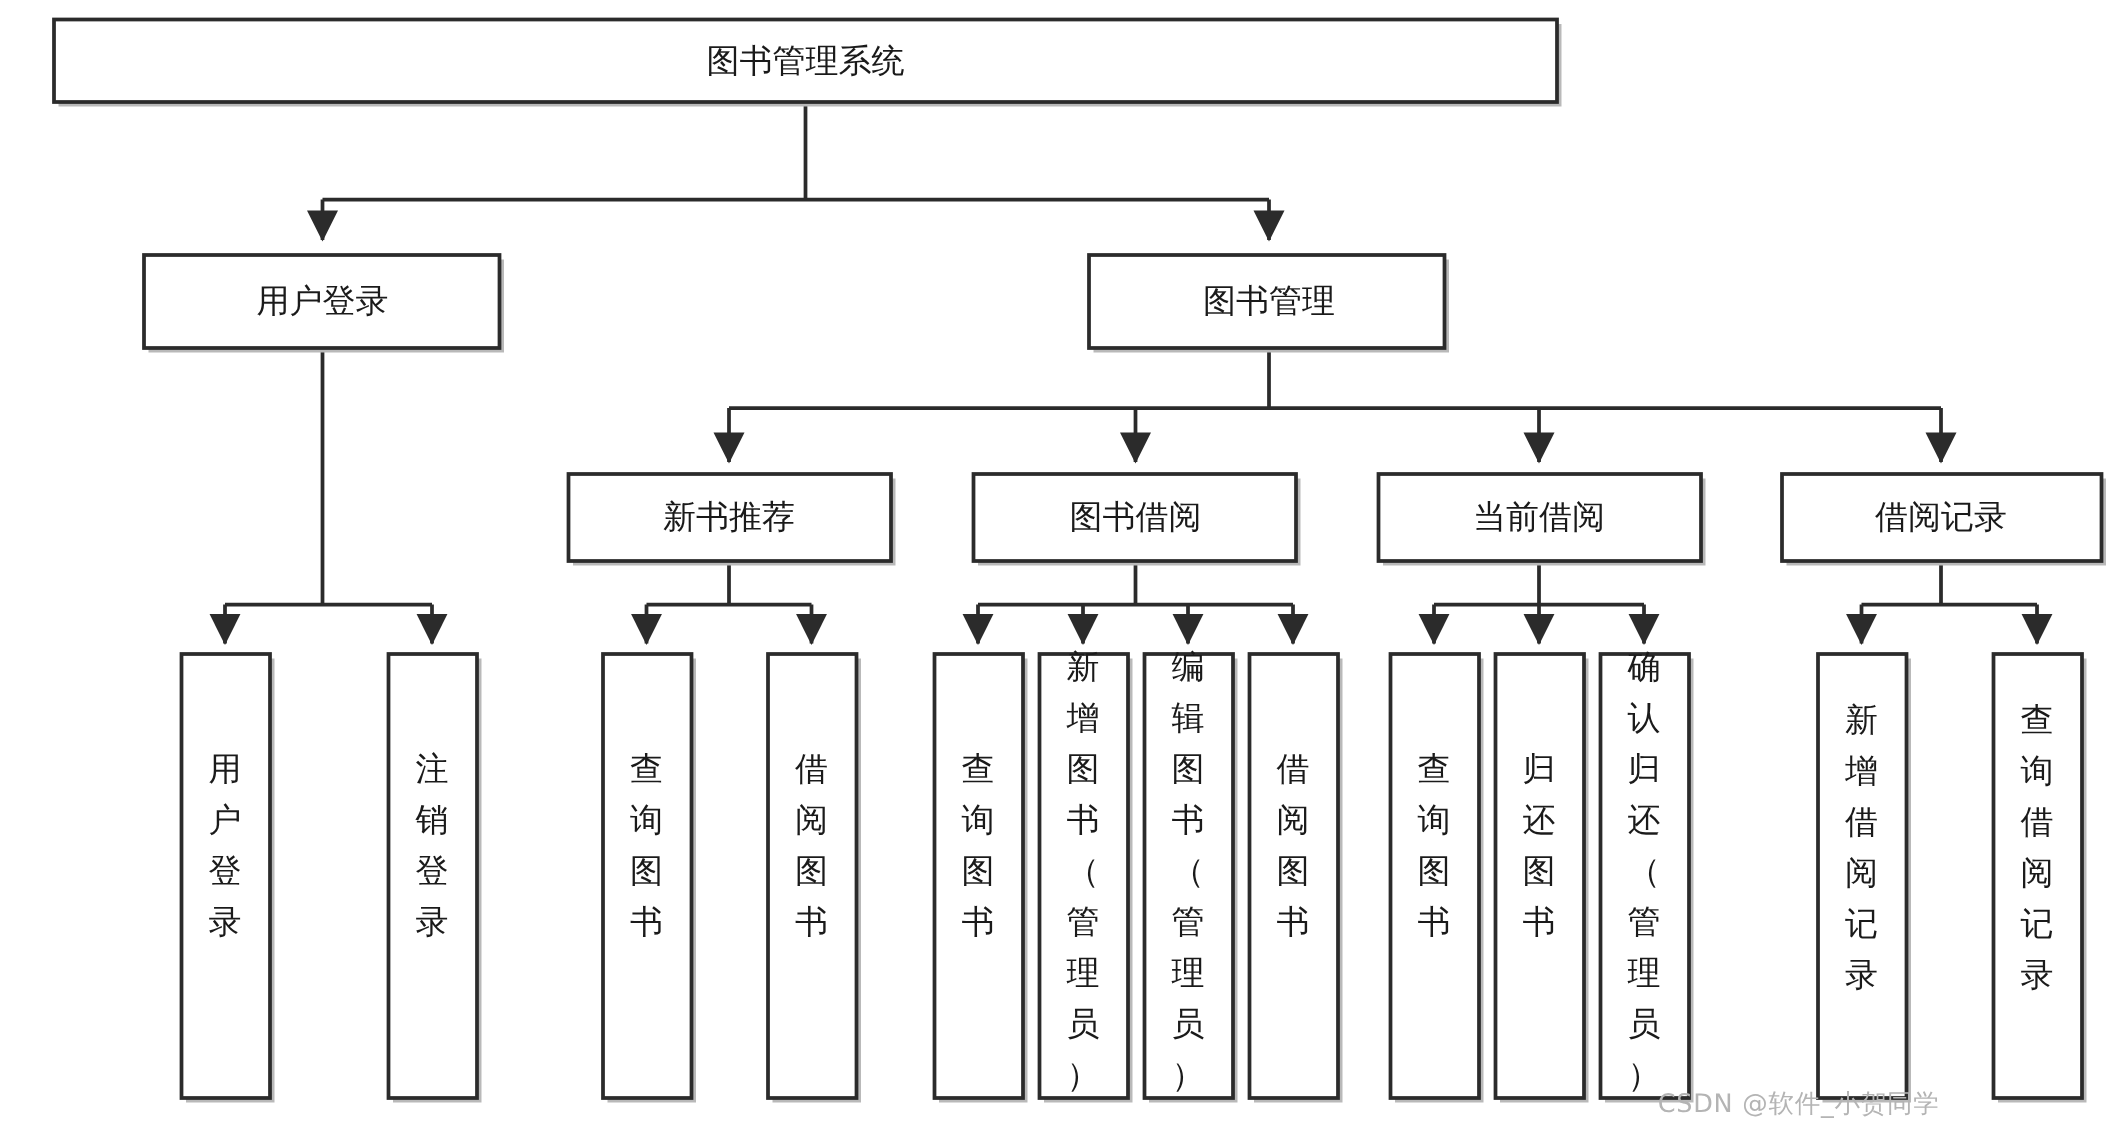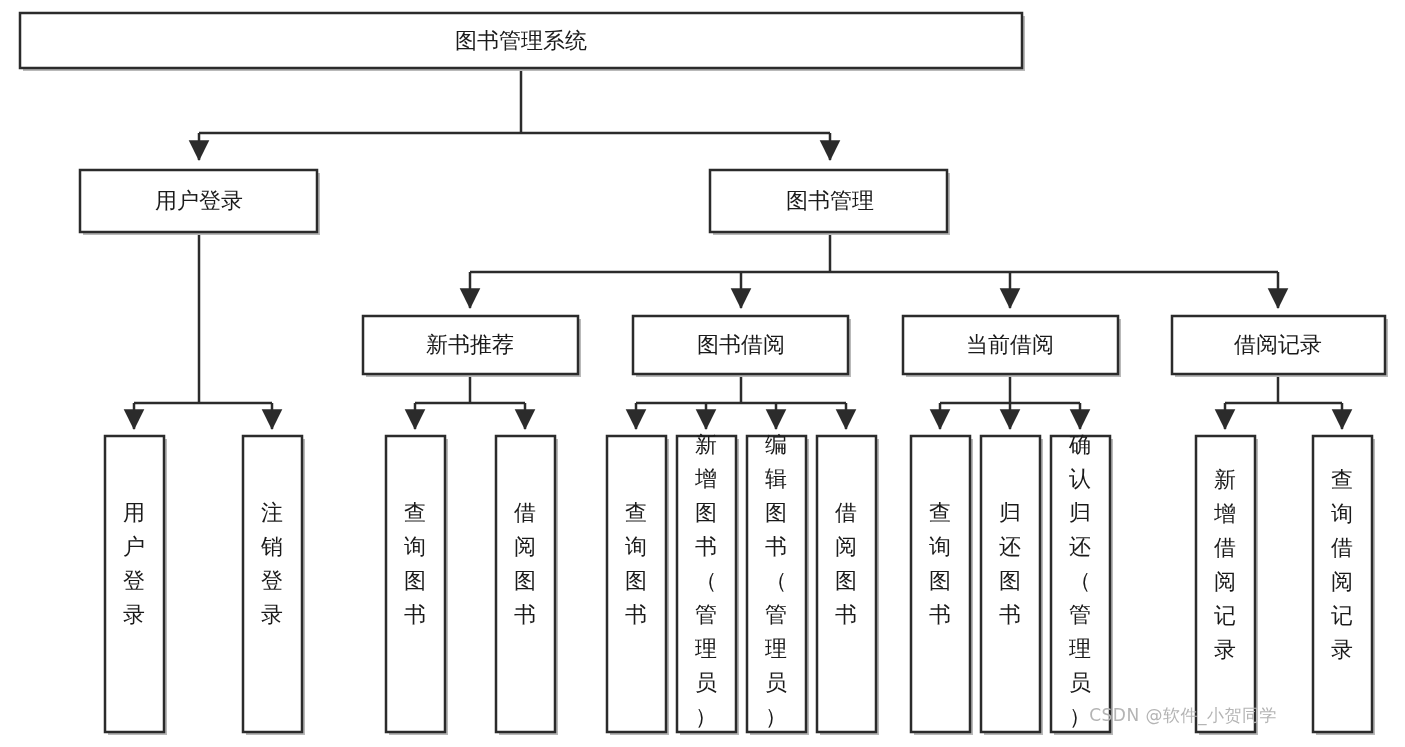--- a/index.html
+++ b/index.html
@@ -13,20 +13,21 @@
     font-family: "DejaVu Sans", "Liberation Sans", sans-serif;
     overflow: hidden;
     position: relative;
   }
   #diagram-root {
     position: absolute;
     left: 0;
     top: 0;
     width: 1289px;
     height: 747px;
+    padding-left: 16px;
   }
   svg#flow {
     display: block;
     width: 1405px;
     height: 747px;
   }
   .node-rect {
     fill: #ffffff;
     stroke: #2b2b2b;
     stroke-width: 2.5;
@@ -51,21 +52,21 @@
   }
   .node-label-v {
     font-family: "DejaVu Sans", "Liberation Sans", sans-serif;
     fill: #1a1a1a;
     font-size: 22px;
     text-anchor: middle;
   }
   .watermark {
     position: absolute;
     right: 12px;
-    bottom: 20px;
+    bottom: 0;
     font-family: "DejaVu Sans", "Liberation Sans", sans-serif;
     font-size: 17px;
     color: #b4b4b4;
     letter-spacing: 0.5px;
     user-select: none;
     pointer-events: none;
   }
 </style>
 </head>
 <body>

